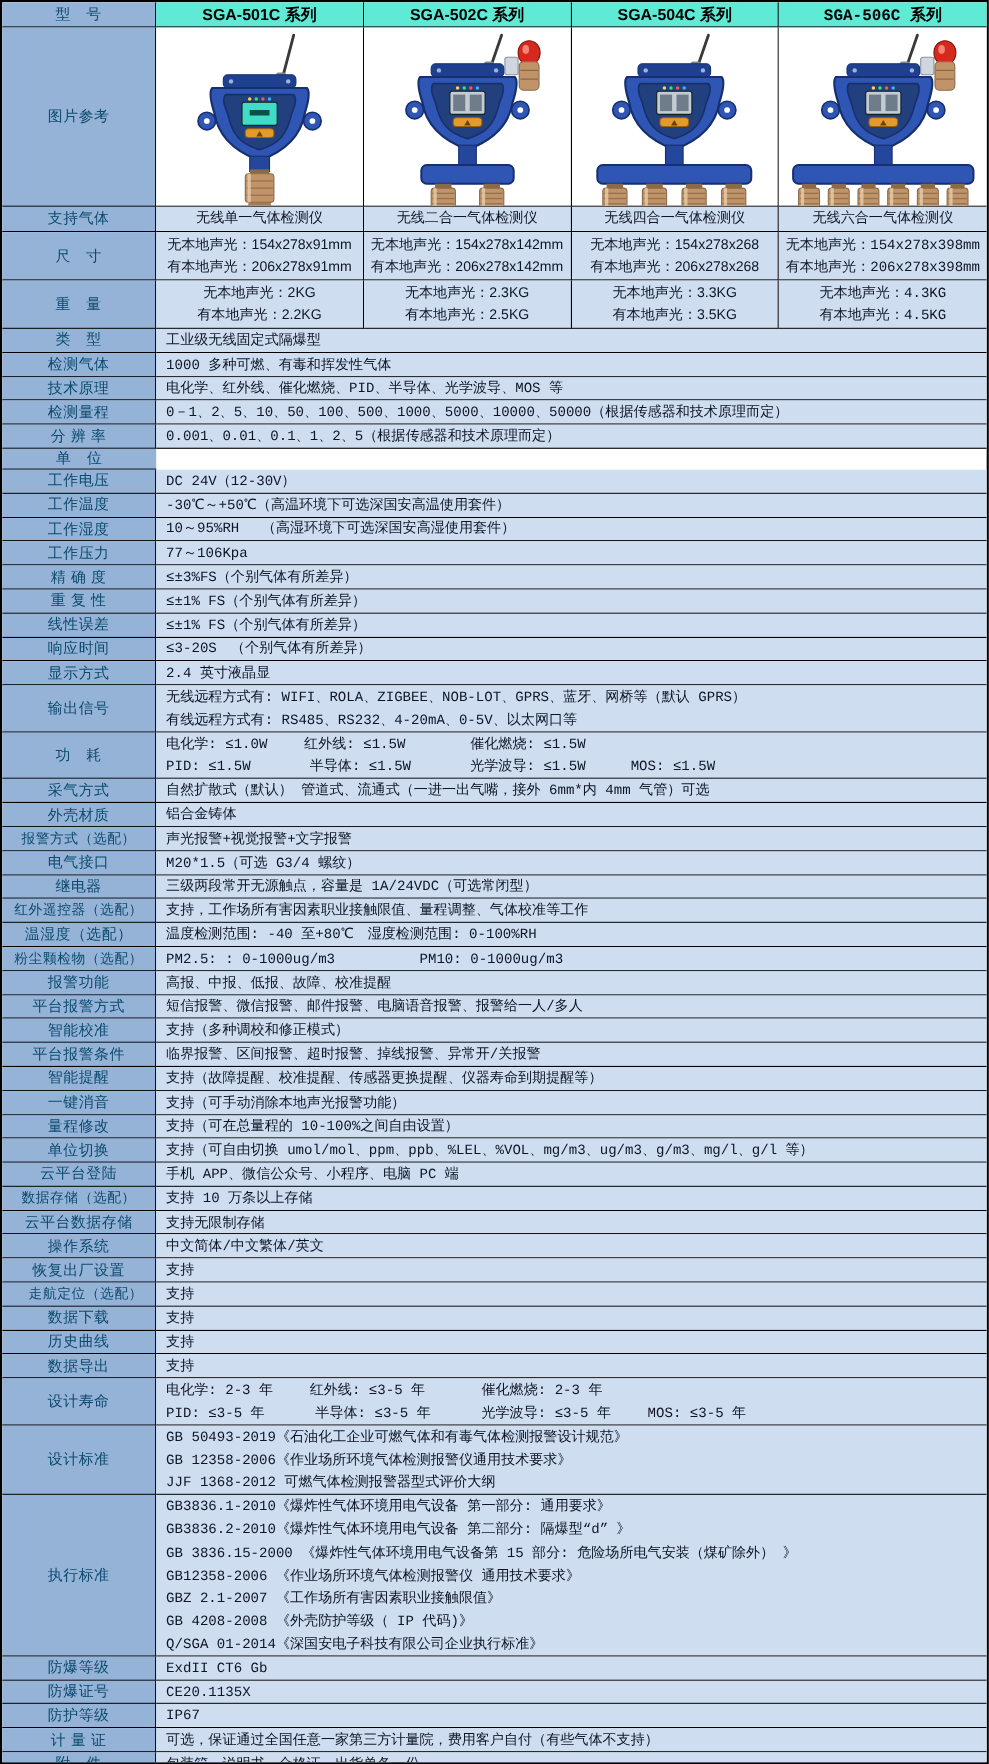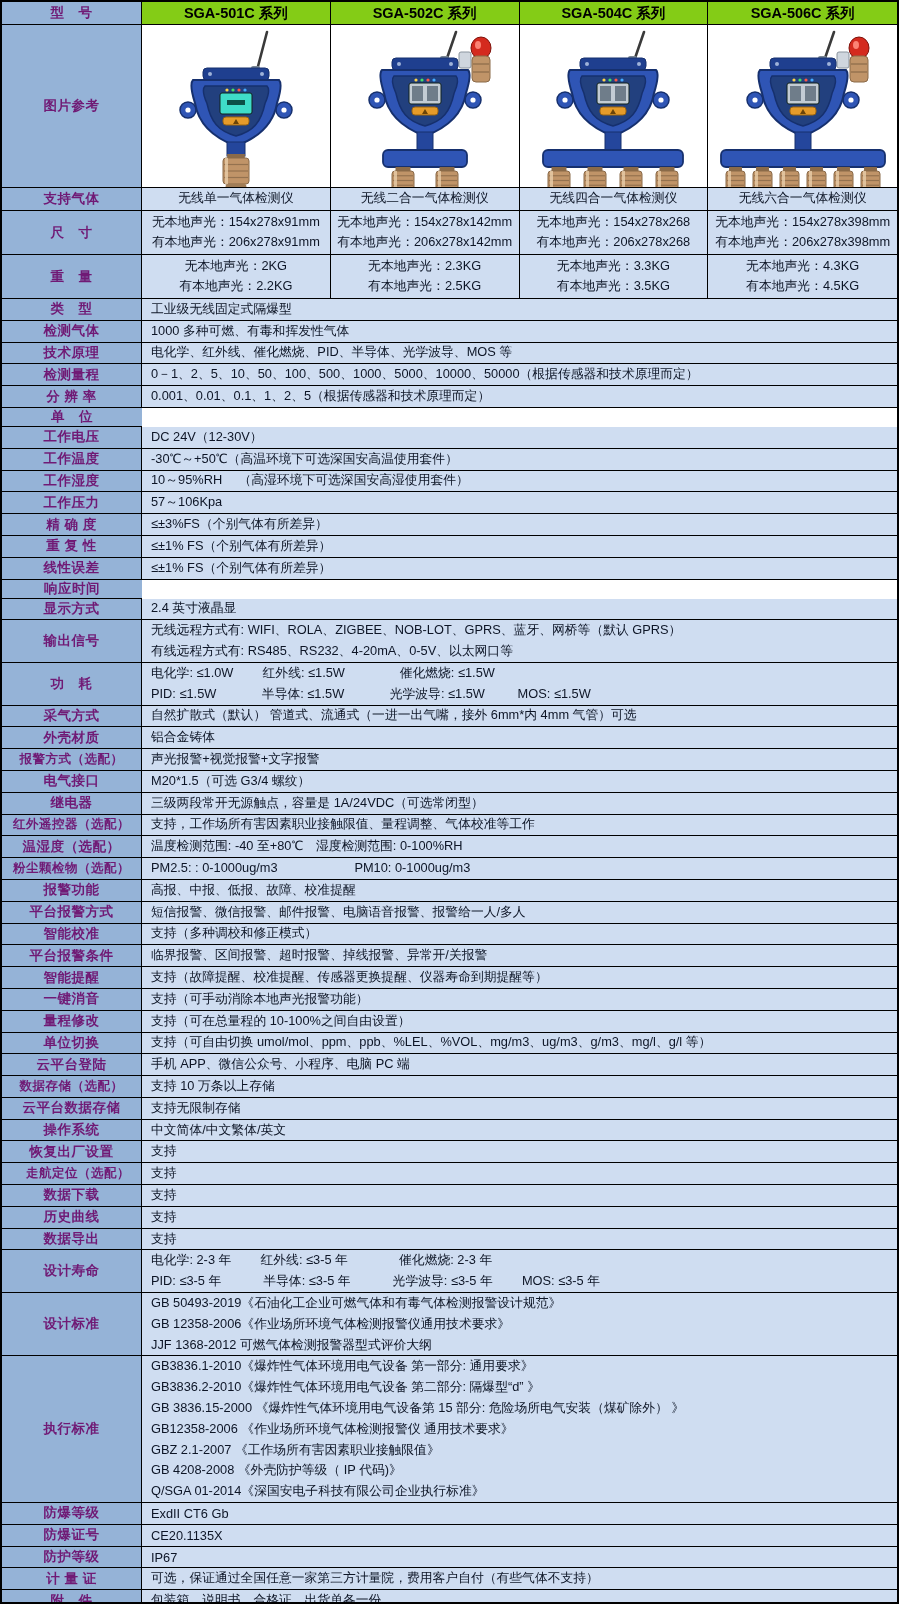--- a/index.html
+++ b/index.html
@@ -8,27 +8,27 @@
     border:2px solid #000;overflow:hidden;background:#fff;
     font-family:"Liberation Sans",sans-serif;
     color:#0d1526;
   }
   .row{display:grid;grid-template-columns:140px repeat(4,1fr);}
   .row.spec{grid-template-columns:140px 1fr;}
   .cell{
     box-sizing:border-box;border-right:1px solid #000;border-bottom:1px solid #000;
     display:flex;flex-direction:column;justify-content:center;overflow:hidden;background:var(--cell-bg);
   }
-  .row .cell:last-child{border-right:none;}
+  .row .cell:last-child{border-right:none;font-family:Liberation Mono, monospace;}
   .label{
-    background:var(--label-bg);font-weight:bold;font-size:13.5px;color:#701a75;
+    background:var(--label-bg);font-weight:normal;font-size:13.5px;color:#0c4a6e;
     align-items:center;text-align:center;letter-spacing:.5px;
   }
   .model{
-    background:#84cc16;font-weight:bold;font-size:14.5px;color:#000;
+    background:#5eead4;font-weight:bold;font-size:14.5px;color:#000;
     align-items:center;justify-content:center;height:23px;
   }
   .hlabel{height:23px;}
   .imgcell{background:#fff;height:163px;align-items:center;justify-content:flex-end;}
   .vline{
     height:20.8px;display:flex;align-items:center;padding-left:9px;
     white-space:pre;font-size:12.8px;
   }
   .centered .vline{justify-content:center;padding-left:0;}
   .support .cell{height:23px;}
@@ -379,21 +379,21 @@
     </div>
     <div class="row spec">
       <div class="cell label">工作湿度</div>
       <div class="cell content">
         <div class="vline">10～95%RH　 （高湿环境下可选深国安高湿使用套件）</div>
       </div>
     </div>
     <div class="row spec">
       <div class="cell label">工作压力</div>
       <div class="cell content">
-        <div class="vline">57～106Kpa</div>
+        <div class="vline">77～106Kpa</div>
       </div>
     </div>
     <div class="row spec">
       <div class="cell label">精 确 度</div>
       <div class="cell content">
         <div class="vline">≤±3%FS（个别气体有所差异）</div>
       </div>
     </div>
     <div class="row spec">
       <div class="cell label">重 复 性</div>
@@ -402,20 +402,23 @@
       </div>
     </div>
     <div class="row spec">
       <div class="cell label">线性误差</div>
       <div class="cell content">
         <div class="vline">≤±1% FS（个别气体有所差异）</div>
       </div>
     </div>
     <div class="row spec">
       <div class="cell label">响应时间</div>
+      <div class="cell content">
+        <div class="vline">≤3-20S　（个别气体有所差异）</div>
+      </div>
     </div>
     <div class="row spec">
       <div class="cell label">显示方式</div>
       <div class="cell content">
         <div class="vline">2.4 英寸液晶显</div>
       </div>
     </div>
     <div class="row spec">
       <div class="cell label">输出信号</div>
       <div class="cell content">

